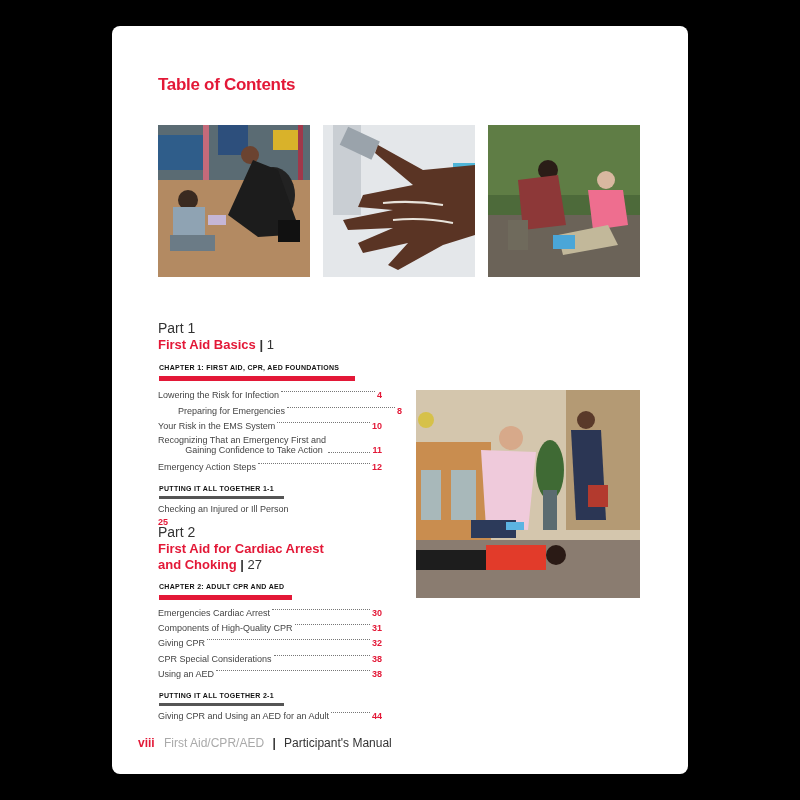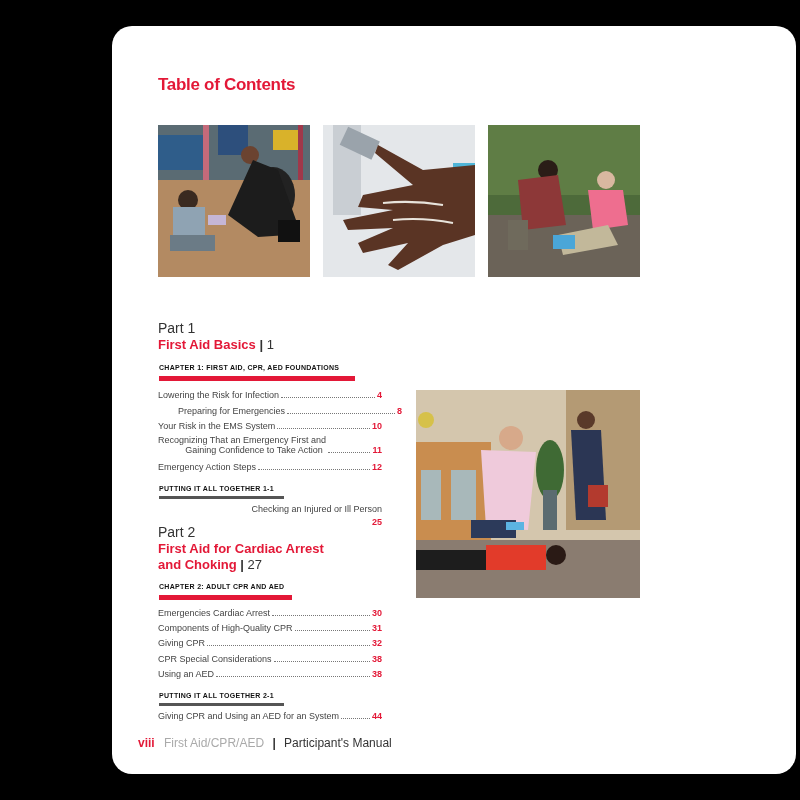--- a/index.html
+++ b/index.html
@@ -1,29 +1,29 @@
 <!DOCTYPE html>
 <html><head>
   <meta charset="utf-8">
   <style>
     html, body { margin:0; padding:0; }
     body { width:800px; height:800px; background:#000; position:relative; overflow:hidden; font-family:"Liberation Sans", sans-serif; }
-    .page { position:absolute; left:112px; top:26px; width:684px; height:748px; background:#fff; border-radius:20px; }
+    .page { position:absolute; left:112px; top:26px; width:576px; height:748px; background:#fff; border-radius:8px; }
     .abs { position:absolute; }
     .toc-title { left:46px; top:49px; font-size:17px; font-weight:bold; color:#e31837; letter-spacing:-0.3px; }
     .photo { top:99px; width:152px; height:152px; overflow:hidden; }
     .photo svg { display:block; }
     .part-label { font-size:14px; color:#333; }
     .part-title { font-size:13px; font-weight:bold; color:#e31837; line-height:16px; }
     .part-title .pg { color:#333; font-weight:normal; font-size:13px; }
     .part-title .bar { color:#333; font-weight:bold; }
     .chapter-head { font-size:7px; font-weight:bold; color:#111; letter-spacing:0.3px; }
     .red-rule { height:5px; background:#e31837; }
     .gray-rule { height:3px; background:#555; }
-    .entry { font-size:9px; color:#444; display:flex; align-items:flex-end; width:224px; left:46px; }
+    .entry { font-size:9px; color:#444; display:flex; align-items:flex-start; width:224px; left:46px; }
     .entry .t { white-space:nowrap; }
     .entry .dots { flex:1; border-bottom:1px dotted #777; margin:0 2px 2px 2px; height:1px; }
     .entry .n { color:#e31837; font-weight:bold; white-space:nowrap; }
     .entry.two { align-items:flex-end; }
     .entry .t2 { display:flex; flex-direction:column; }
     .entry .t2 span:last-child { padding-left:24px;text-align:center; }
     .footer { left:26px; top:710px; font-size:12px; color:#333; }
     .footer .pn { color:#e31837; font-weight:bold; margin-right:6px; }
     .footer .book { color:#aaa; margin-right:5px; }
     .footer .sep { font-weight:bold; margin-right:5px; }
@@ -188,21 +188,21 @@
   </div>
   <div class="abs entry" style="top:643px;">
     <span class="t">Using an AED</span>
       <span class="dots"></span>
       <span class="n">38</span>
   </div>
 
   <div class="abs chapter-head" style="left:47px; top:666px;">PUTTING IT ALL TOGETHER 2-1</div>
   <div class="abs gray-rule" style="left:47px; top:677px; width:125px;"></div>
   <div class="abs entry" style="top:685px;">
-    <span class="t">Giving CPR and Using an AED for an System</span>
+    <span class="t">Giving CPR and Using an AED for an Adult</span>
       <span class="dots"></span>
       <span class="n">44</span>
   </div>
 
   <div class="abs footer">
     <span class="pn">viii</span>
     <span class="book">First Aid/CPR/AED</span>
     <span class="sep">|</span>
     <span>Participant's Manual</span>
   </div>

